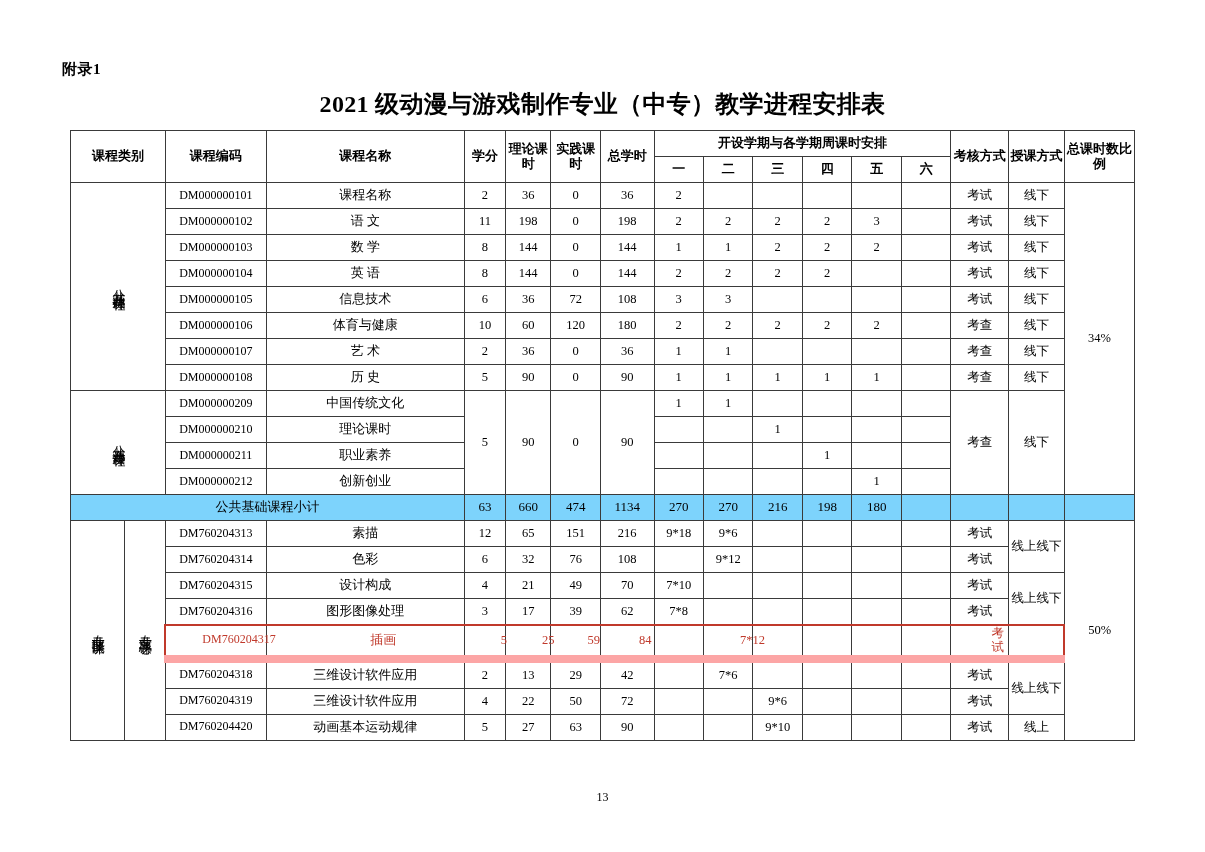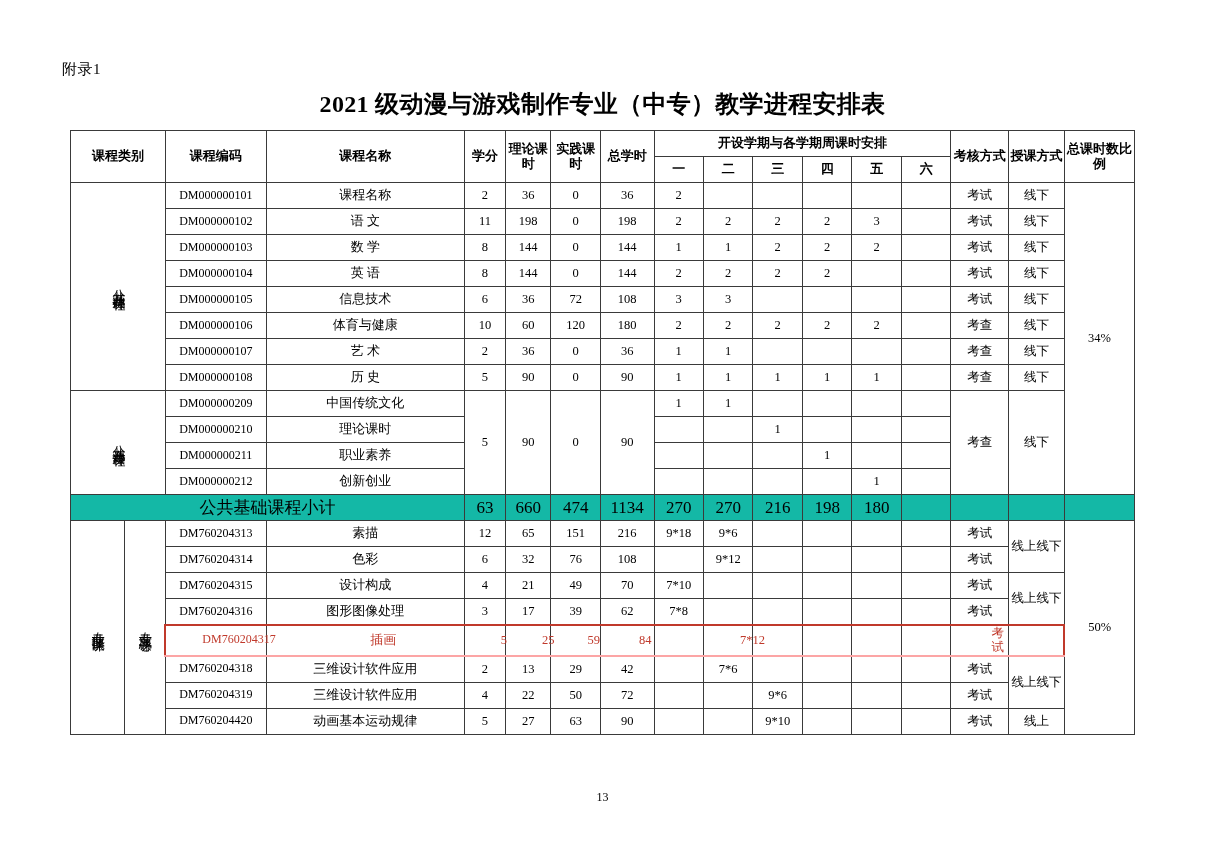--- a/index.html
+++ b/index.html
@@ -19,21 +19,21 @@
     position: absolute;
     left: 0; top: 0;
     width: 1205px;
     height: 852px;
   }
   .appendix-label {
     position: absolute;
     left: 62px;
     top: 60px;
     font-size: 15px;
-    font-weight: normal;
+    font-weight: bold;
     letter-spacing: 0.5px;
   }
   .doc-title {
     position: absolute;
     left: 0;
     top: 88px;
     width: 1205px;
     text-align: center;
     font-size: 24px;
     font-weight: bold;
@@ -74,32 +74,32 @@
     font-size: 13px;
     line-height: 1.05;
   }
   td.name {
     font-size: 13px;
   }
   td.code {
     font-size: 12px;
   }
   .subtotal-row td {
-    background: #14b8a6;
-    font-size: 17px;
+    background: #7dd3fc;
+    font-size: 13px;
   }
   .subtotal-label {
     font-size: 13.5px;
   }
   tr.highlight td {
     color: #c0392b;
   }
   tr.highlight td.hl-left { border-left: 2px solid #c0392b; }
   tr.highlight td.hl-top { border-top: 2px solid #c0392b; }
-  tr.highlight td.hl-bottom { border-bottom: 2px solid #fca5a5; padding-left: 36px; }
+  tr.highlight td.hl-bottom { border-bottom: 8px solid #fca5a5; padding-left: 36px; }
   tr.highlight td.hl-right { border-right: 2px solid #c0392b; }
   .page-number {
     position: absolute;
     left: 0;
     top: 790px;
     width: 1205px;
     text-align: center;
     font-size: 12px;
   }
   .colgroup-cell { font-size: 13px; }

